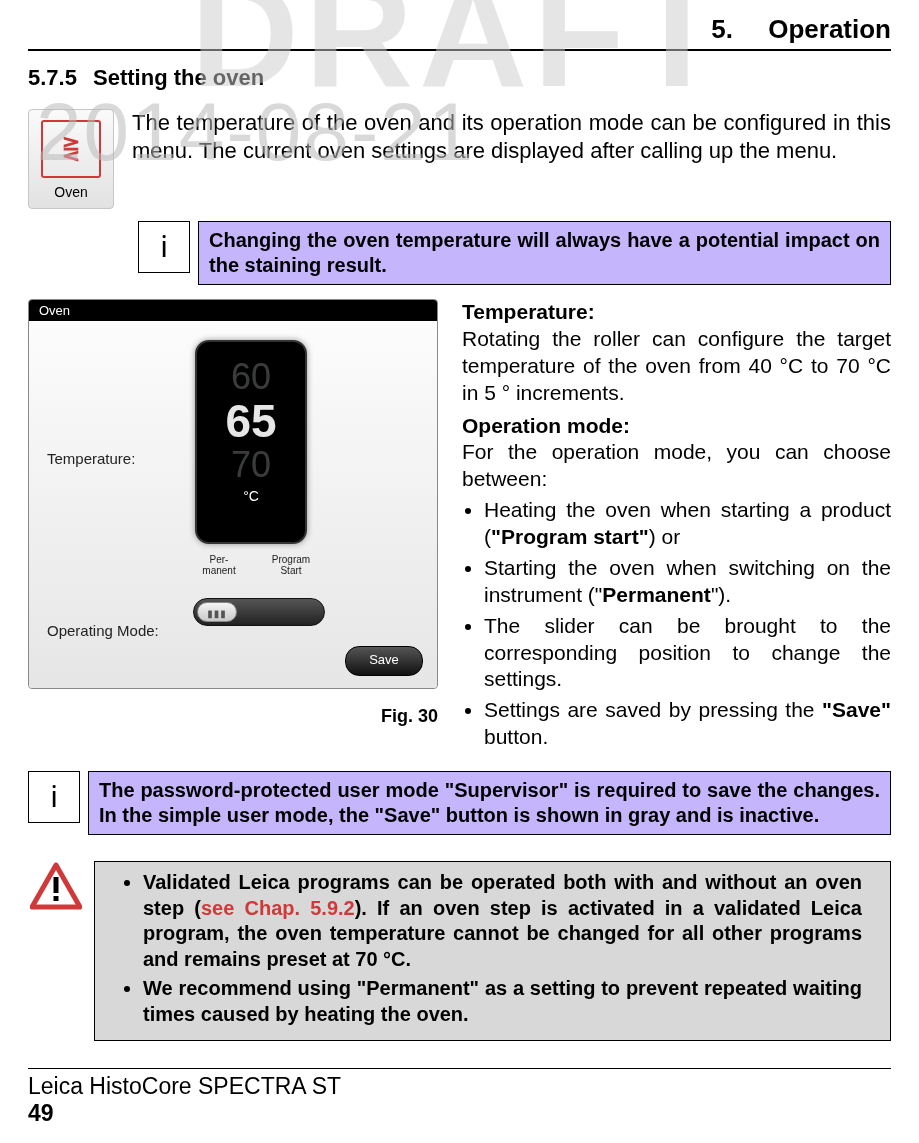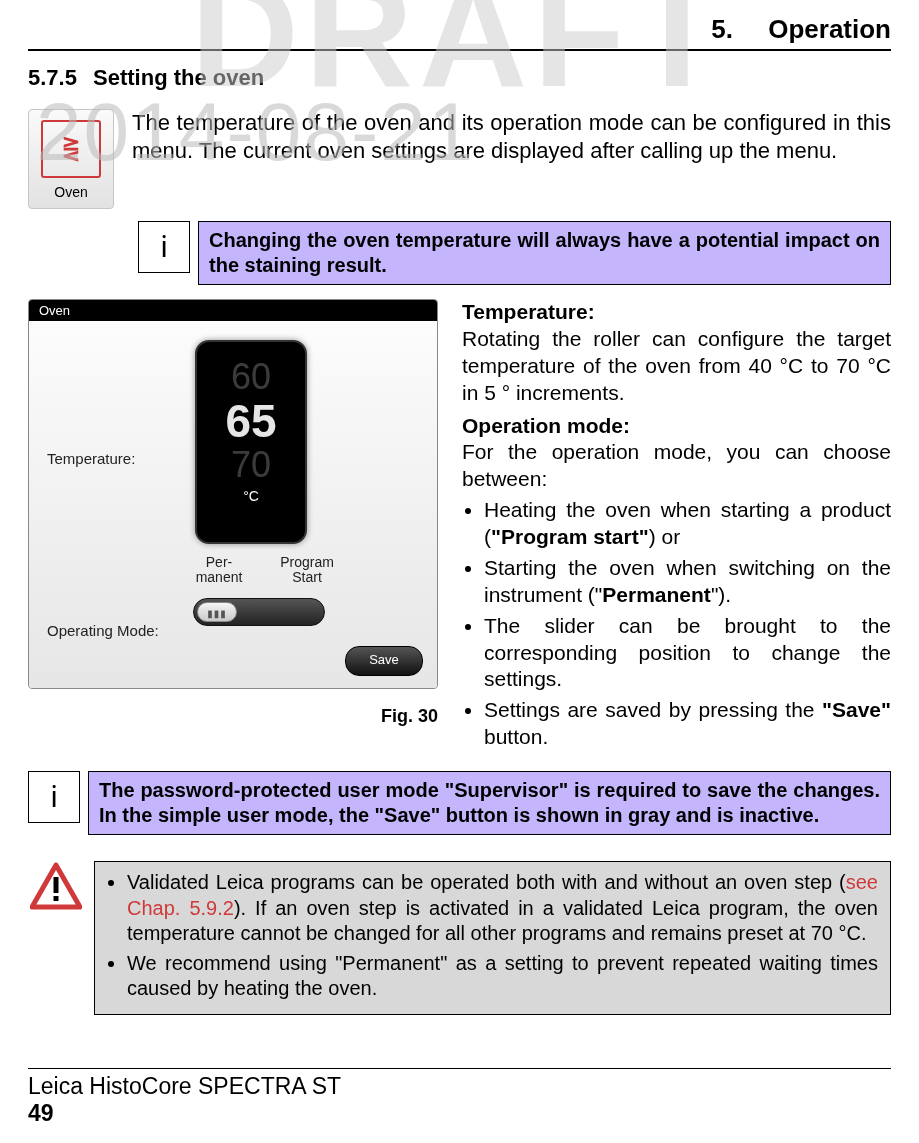--- a/index.html
+++ b/index.html
@@ -168,22 +168,22 @@
     overflow:hidden;
     box-shadow:0 0 6px rgba(0,0,0,.4);
   }
   .roller .v0{margin-top:14px;font-size:36px;opacity:.45;}
   .roller .v1{font-size:46px;color:#e6e6e6;font-weight:700;margin-top:-4px;}
   .roller .v2{font-size:36px;opacity:.45;margin-top:-4px;}
   .roller .unit{font-size:14px;color:#fff;margin-top:2px;}
   .mode-labels{
     position:absolute;
     left:160px; top:233px;
-    display:flex; gap:28px;
-    font-size:14px;
+    display:flex; gap:12px;
+    font-size:10px;
     color:#222;
     font-stretch:condensed;
   }
   .mode-labels .c{width:60px;text-align:center;line-height:1.05;}
   .slider{
     position:absolute;
     left:164px; top:276px;
     width:130px;height:26px;
     background:linear-gradient(#555,#222);
     border-radius:14px;
@@ -228,22 +228,22 @@
   .warn-row{display:flex;align-items:flex-start;margin-top:26px;}
   .warn-icon{
     width:56px;height:50px;flex:0 0 auto;margin-right:10px;
     display:flex;align-items:center;justify-content:center;
   }
   .warn-icon svg{width:52px;height:48px;}
   .warn-body{
     flex:1;
     border:1px solid #000;
     background:#d8d8d8;
-    padding:8px 12px;
-    font-weight:400;
+    padding:8px 28px;
+    font-weight:700;
     font-size:20px;
     line-height:1.28;
     font-stretch:condensed;
     text-align:justify;
   }
   .warn-body ul{margin:0;padding-left:20px;}
   .warn-body li{margin-bottom:4px;}
   .xref{color:#d0393a;}
   
   .footer{

